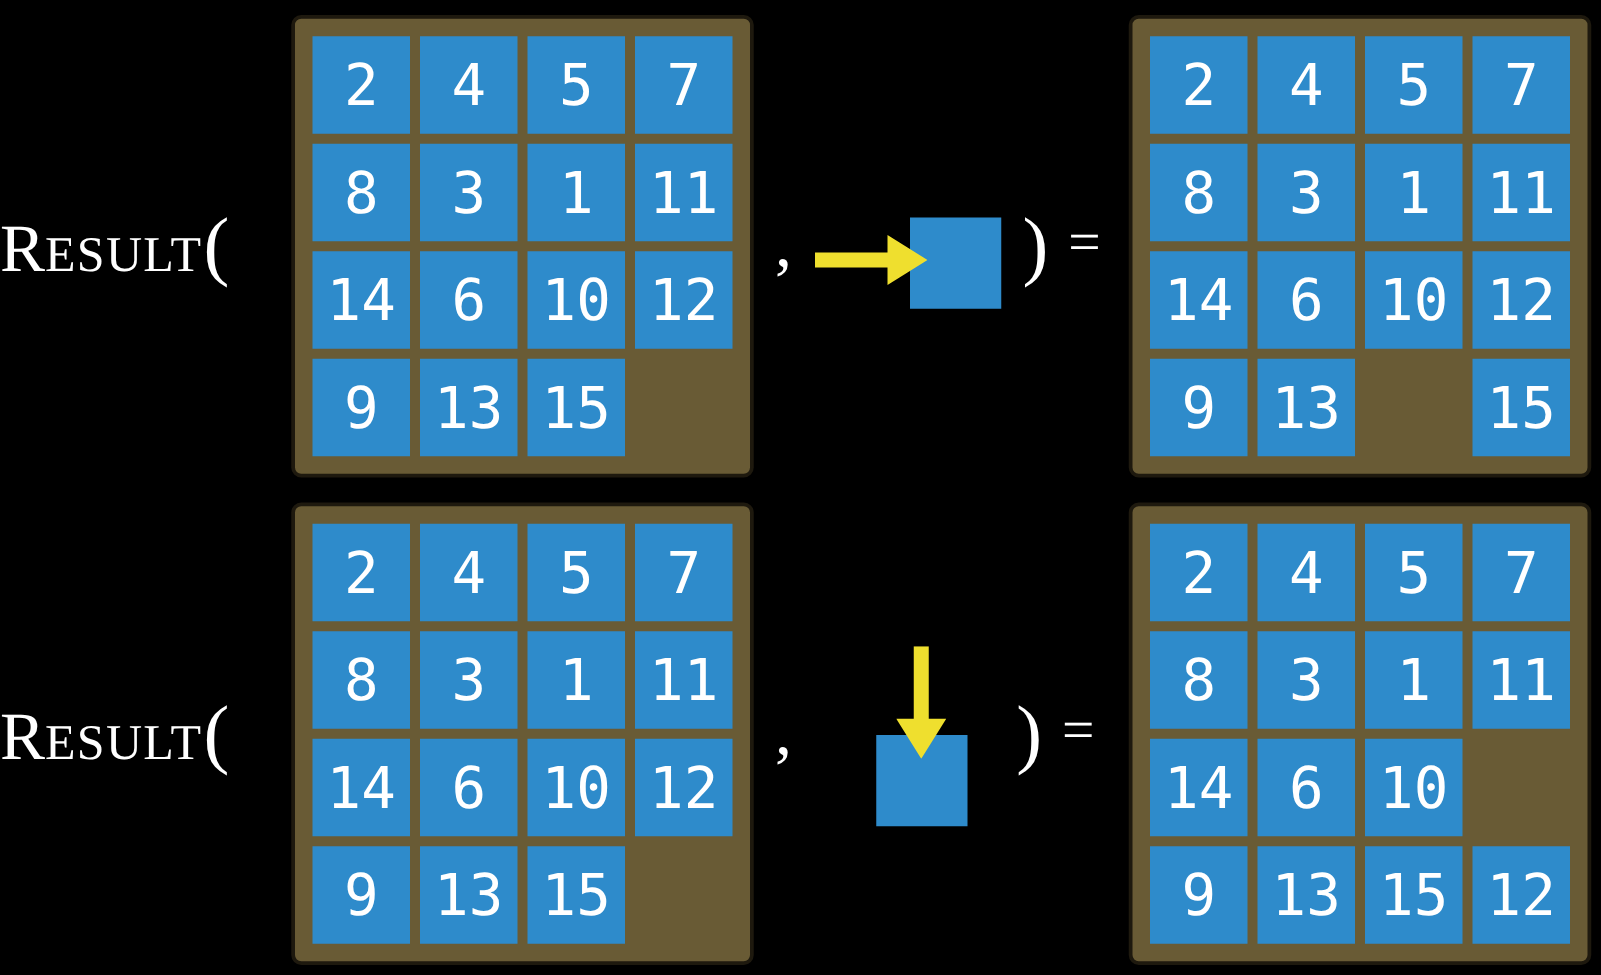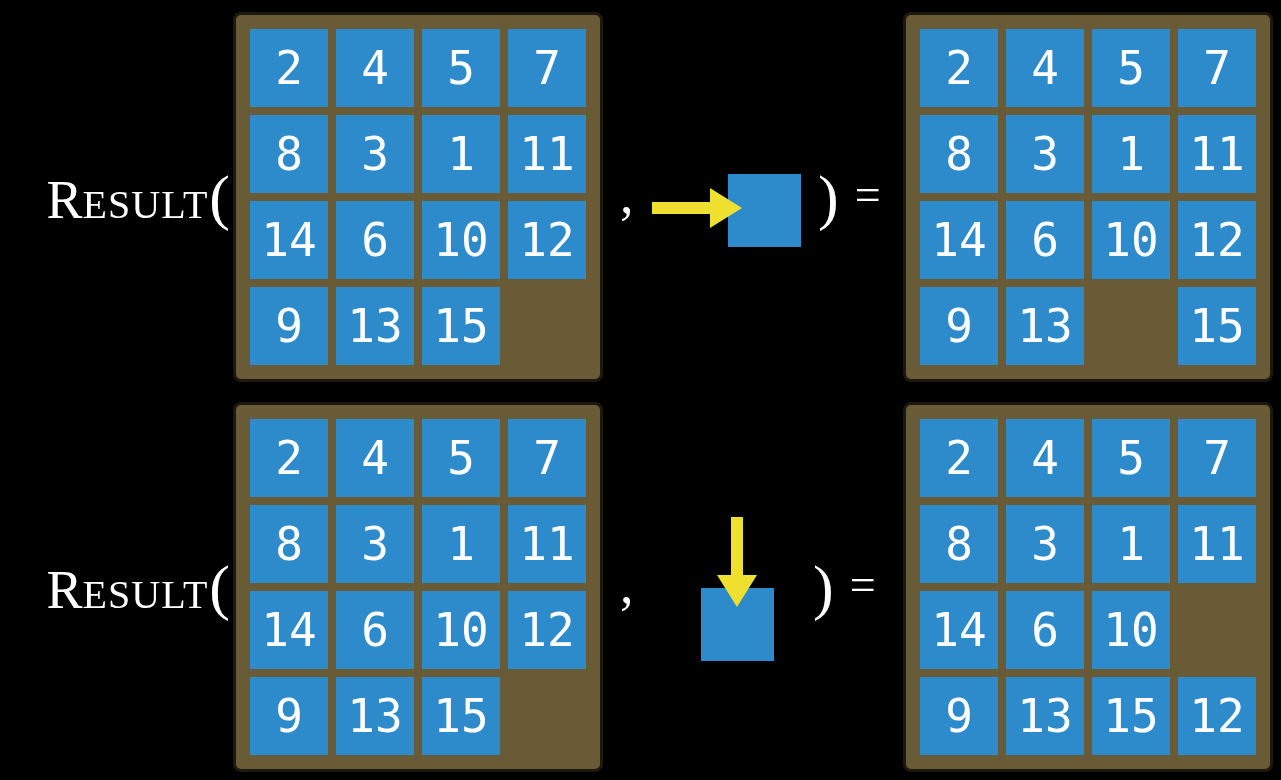--- a/index.html
+++ b/index.html
@@ -45,21 +45,21 @@
   }
   .cell.blank{background:transparent;}
   #grid-a1{left:233px;top:12px;}
   #grid-b1{left:903px;top:12px;}
   #grid-a2{left:233px;top:402px;}
   #grid-b2{left:903px;top:402px;}
   
   .result-label{
     position:absolute;
     left:0;width:230px;
-    text-align:right;
+    text-align:left;
     color:var(--label-text);
     white-space:nowrap;
     line-height:1;
   }
   .sc-big{font-size:54px;}
   .sc-small{font-size:40px;letter-spacing:1px;}
   .paren{font-size:62px;font-weight:400;}
   .result-label .paren{margin-left:1px;}
   #label-1{top:166px;}
   #label-2{top:556px;}

